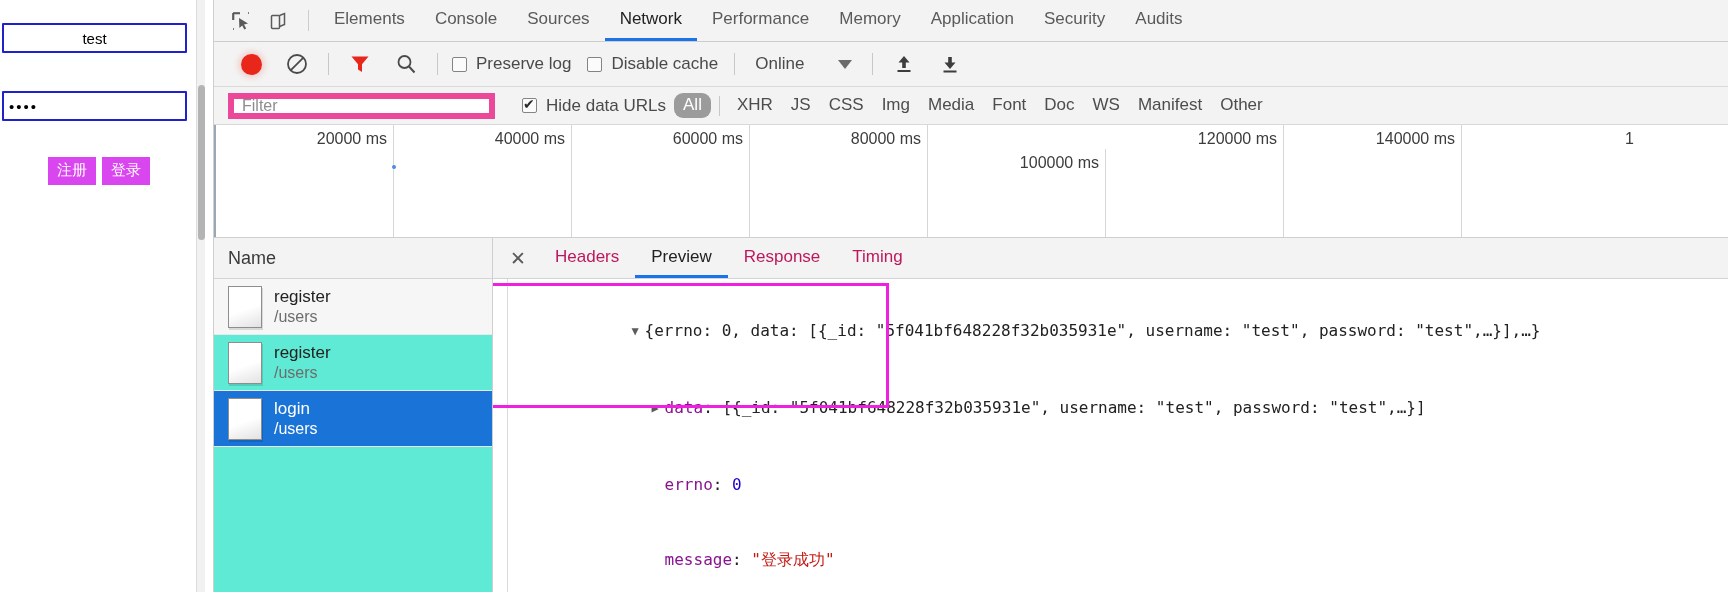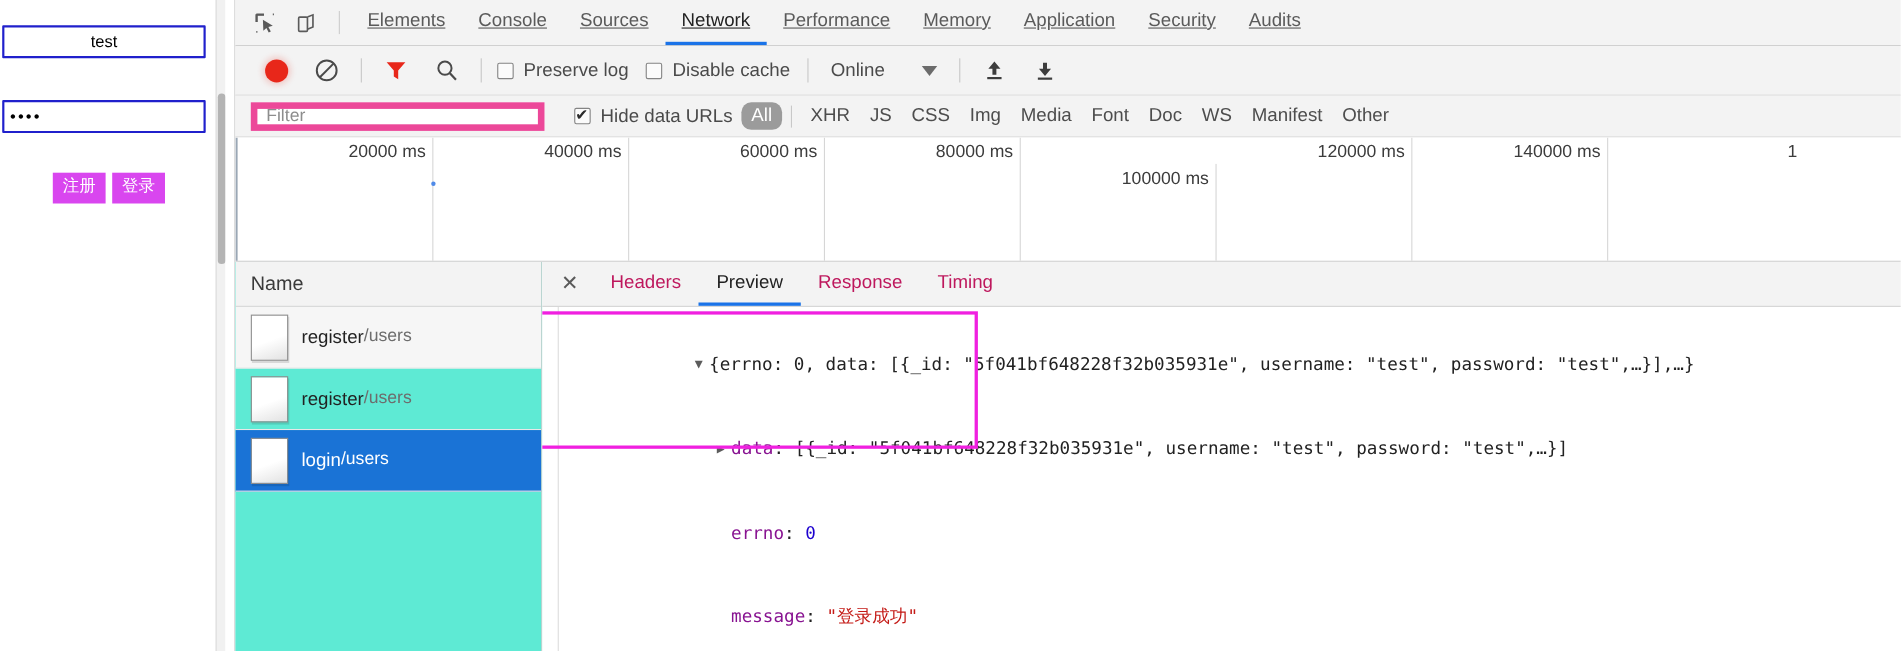--- a/index.html
+++ b/index.html
@@ -57,21 +57,20 @@
   .tool-btn {
     width: 38px; display: flex; align-items: center; justify-content: center;
     cursor: pointer;
   }
   .vsep { width: 1px; background: #cdcdcd; margin: 10px 10px; }
   .dt-tab {
     display: flex; align-items: center; padding: 0 15px;
     font-size: 17px; color: #5a5a5a; cursor: pointer;
     border-bottom: 3px solid transparent; position: relative; top: 0;
     white-space: nowrap;
-    text-decoration: underline;
   }
   .dt-tab.active { color: #222; border-bottom-color: #1a73e8; }
 
   
   .net-toolbar {
     height: 45px; flex: 0 0 45px; background: #f3f3f3;
     border-bottom: 1px solid #d9d9d9;
     display: flex; align-items: center; padding-left: 14px; gap: 0px;
   }
   .ctl { width: 46px; height: 45px; display: flex; align-items: center; justify-content: center; cursor: pointer; }
@@ -147,21 +146,21 @@
     height: 56px; display: flex; align-items: center; gap: 12px;
     padding-left: 14px; border-bottom: 1px solid #e8e8e8; cursor: pointer;
   }
   .req-row.alt { background: #f6f6f6; }
   .req-row.selected { background: #1a73d6; }
   .file-ico {
     width: 34px; height: 42px; flex: 0 0 34px; border: 1px solid #8e8e8e;
     background: linear-gradient(160deg, #ffffff 0%, #ffffff 55%, #e2e2e2 100%);
     box-shadow: 1px 2px 0 rgba(0,0,0,0.12);
   }
-  .req-txt { display: flex; line-height: 1.25; justify-content: flex-end; }
+  .req-txt { display: flex; flex-direction: column; line-height: 1.25; justify-content: flex-end; }
   .req-name { font-size: 17px; color: #222; }
   .req-path { font-size: 16px; color: #6d6d6d; }
   .req-row.selected .req-name, .req-row.selected .req-path { color: #ffffff; }
 
   
   .detail-pane { flex: 1 1 auto; display: flex; flex-direction: column; min-width: 0; background: #fff; }
   .detail-tabs {
     height: 41px; flex: 0 0 41px; background: #f3f3f3; border-bottom: 1px solid #d4d4d4;
     display: flex; align-items: stretch; padding-left: 4px;
   }

